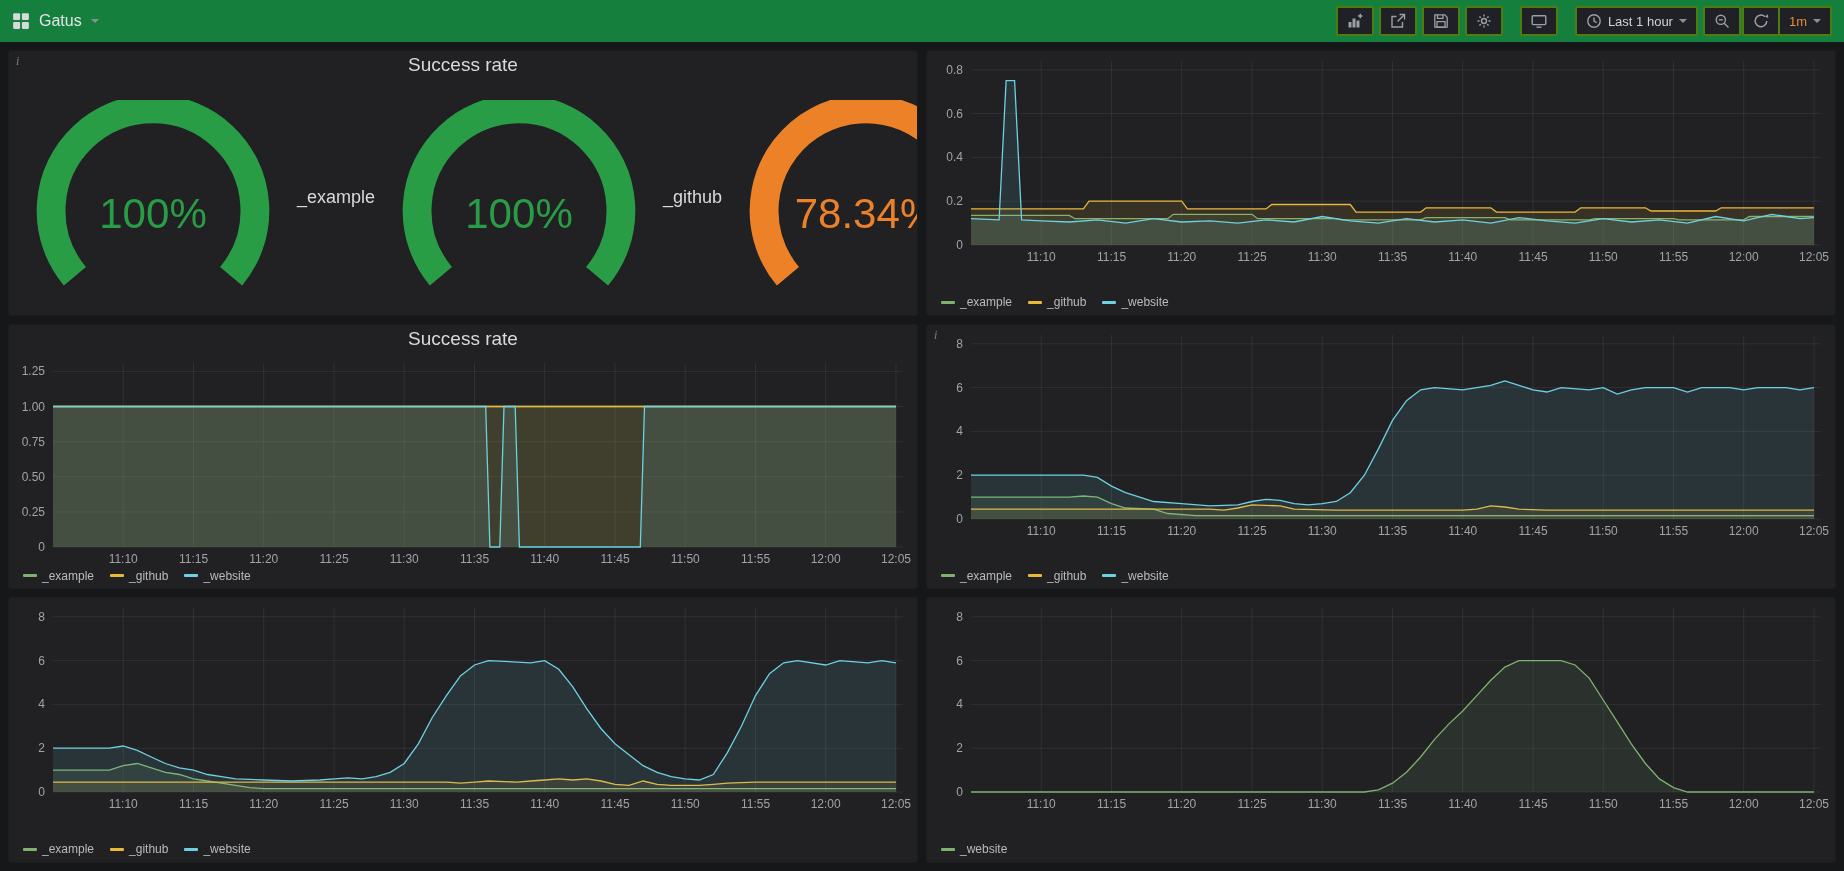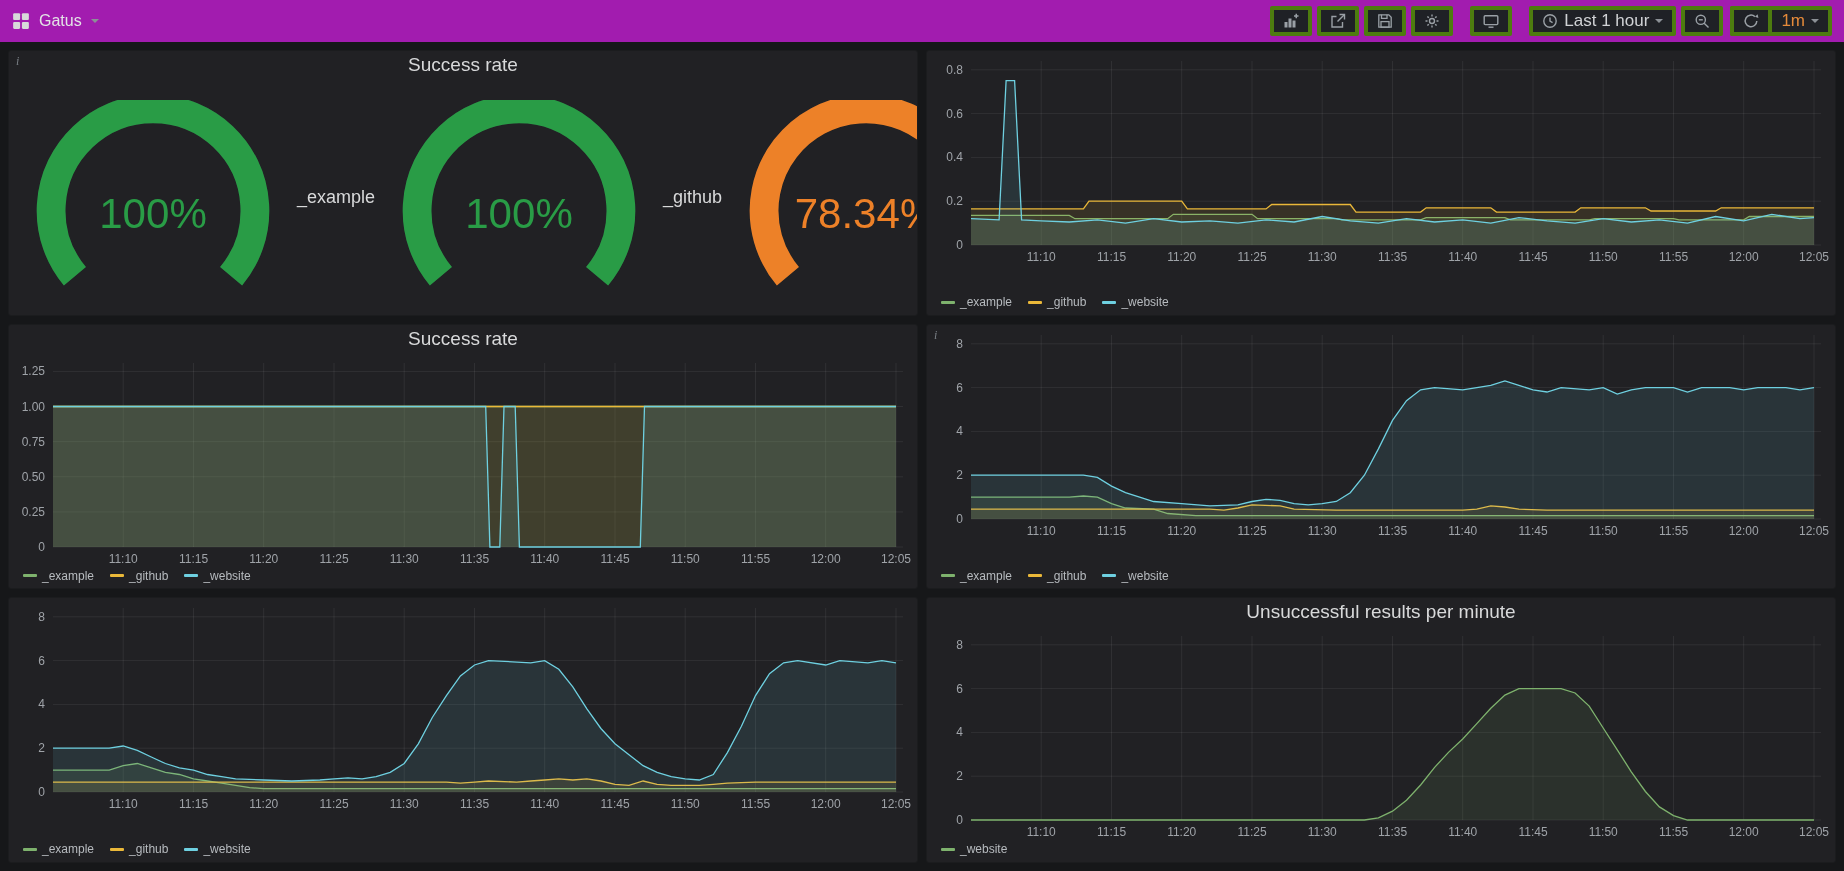--- a/index.html
+++ b/index.html
@@ -1,33 +1,33 @@
 <!DOCTYPE html>
 <html><head>
 <meta charset="utf-8">
 <style>
   *{box-sizing:border-box;margin:0;padding:0}
   html,body{width:1844px;height:871px;overflow:hidden}
   body{background:#161719;font-family:"Liberation Sans",sans-serif;color:#d8d9da}
 
   
   .navbar{height:42px;display:flex;justify-content:space-between;
-          padding:0 12px;background:#a21caf}
+          padding:0 12px;background:#15803d}
   .nav-left{display:flex;align-items:center;gap:9px}
   .apps-icon svg{width:18px;height:18px;display:block}
   .dash-title{font-size:16px;color:#e3e4e6;cursor:pointer}
   .caret{width:0;height:0;border-left:4px solid transparent;border-right:4px solid transparent;
          border-top:4px solid #8b9096;display:inline-block}
   .nav-right{display:flex;align-items:center}
   .nav-btn{display:flex;align-items:center;gap:6px;height:30px;padding:0 9px;margin-left:5px;
-           background:#1f2126;border:4px solid #4d7c0f;border-radius:2px;color:#d0d2d5;
-           font-size:17px;cursor:pointer;font-family:inherit}
+           background:#1f2126;border:2px solid #4d7c0f;border-radius:2px;color:#d0d2d5;
+           font-size:13px;cursor:pointer;font-family:inherit}
   .nav-btn svg{width:16px;height:16px;display:block}
   .group-gap{width:12px}
-  .refresh-group{display:flex;margin-left:7px}
+  .refresh-group{display:flex;margin-left:1px}
   .refresh-group .nav-btn{margin-left:0}
   .refresh-group .nav-btn:first-child{border-right:none;border-radius:2px 0 0 2px}
   .refresh-group .nav-btn:last-child{border-radius:0 2px 2px 0}
   .interval-label{color:#e58a3a}
 
   
   .content{height:829px;padding:8px;display:grid;grid-template-columns:1fr 1fr;
            grid-template-rows:1fr 1fr 1fr;gap:8px}
   .panel{background:#212124;border:1px solid #1b1c1e;border-radius:3px;position:relative;
          display:flex;flex-direction:column;overflow:hidden}
@@ -399,21 +399,20 @@
           <span>_github</span>
         </span>
         <span class="legend-item">
           <span class="legend-swatch" style="background:#6ED0E0"></span>
           <span>_website</span>
         </span>
       </div>
   </div>
 
   <div class="panel">
-    <div class="panel-title">Unsuccessful results per minute</div>
     <div class="plot"><svg width="908" height="216" font-family="inherit">
           <line x1="114.2" y1="10" x2="114.2" y2="194" stroke="rgba(255,255,255,0.07)"></line>
           <text x="114.2" y="210" fill="#9fa3a8" font-size="12" text-anchor="middle">11:10</text>
           <line x1="184.5" y1="10" x2="184.5" y2="194" stroke="rgba(255,255,255,0.07)"></line>
           <text x="184.5" y="210" fill="#9fa3a8" font-size="12" text-anchor="middle">11:15</text>
           <line x1="254.7" y1="10" x2="254.7" y2="194" stroke="rgba(255,255,255,0.07)"></line>
           <text x="254.7" y="210" fill="#9fa3a8" font-size="12" text-anchor="middle">11:20</text>
           <line x1="325.0" y1="10" x2="325.0" y2="194" stroke="rgba(255,255,255,0.07)"></line>
           <text x="325.0" y="210" fill="#9fa3a8" font-size="12" text-anchor="middle">11:25</text>
           <line x1="395.2" y1="10" x2="395.2" y2="194" stroke="rgba(255,255,255,0.07)"></line>

